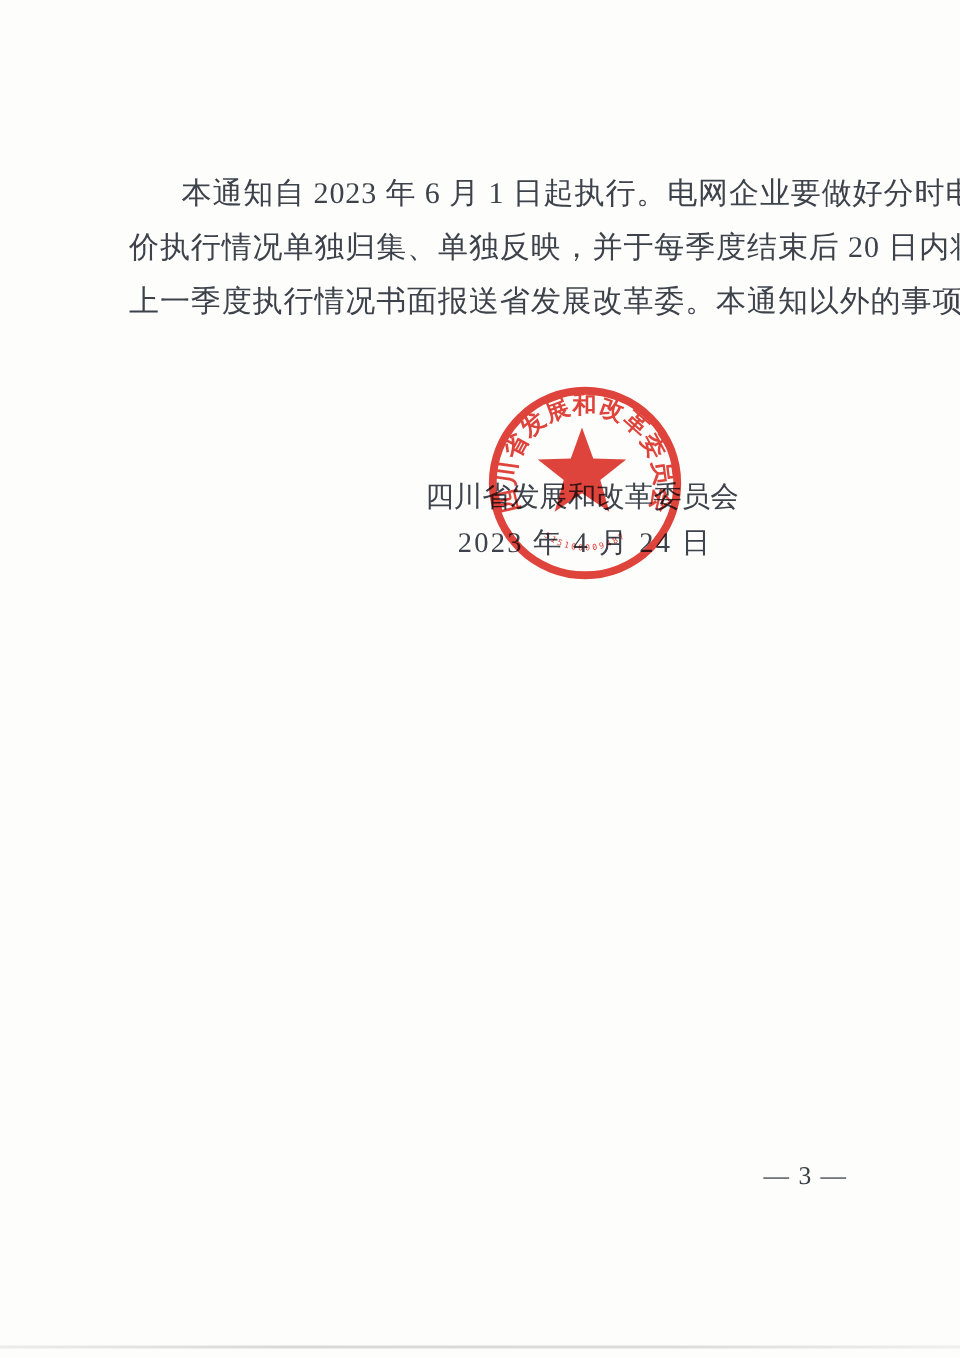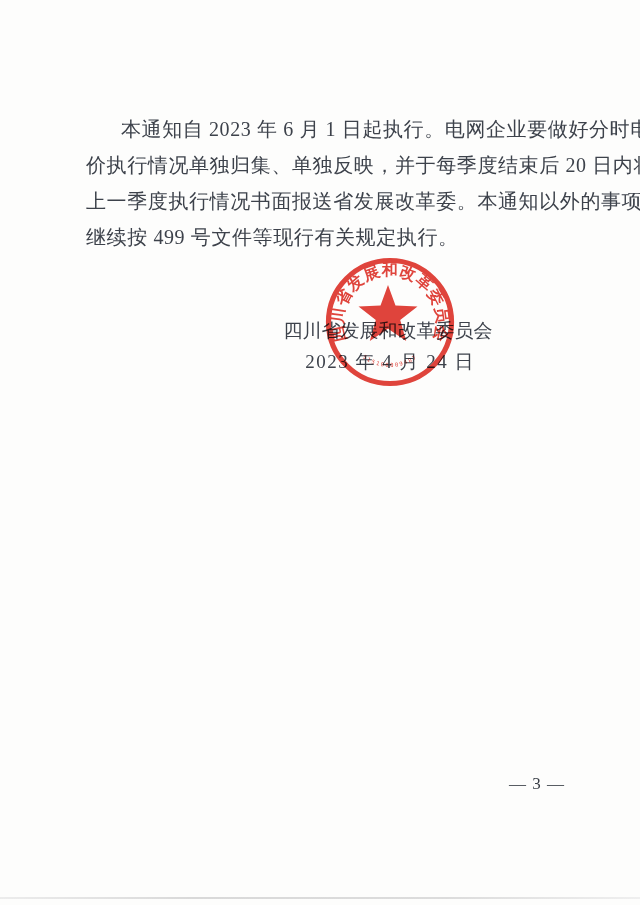--- a/index.html
+++ b/index.html
@@ -75,21 +75,20 @@
 </style>
 </head>
 <body>
 
 <div class="page">
 
   <div class="doc-body">
     <div class="doc-line indent">本通知自 2023 年 6 月 1 日起执行。电网企业要做好分时电</div>
     <div class="doc-line">价执行情况单独归集、单独反映，并于每季度结束后 20 日内将</div>
     <div class="doc-line">上一季度执行情况书面报送省发展改革委。本通知以外的事项，</div>
-    <div class="doc-line">继续按 499 号文件等现行有关规定执行。</div>
   </div>
 
   <div class="sig-issuer">四川省发展和改革委员会</div>
   <div class="sig-date">2023 年 4 月 24 日</div>
 
   <div class="seal">
     <svg viewBox="0 0 140 140" xmlns="http://www.w3.org/2000/svg">
       <defs>
         <path id="seal-arc-path" d="M 26.7 88.4 A 47 47 0 1 1 113.3 88.4" fill="none"></path>
         <path id="seal-serial-path" d="M 41.1 104.5 A 45 45 0 0 0 98.9 104.5" fill="none"></path>

